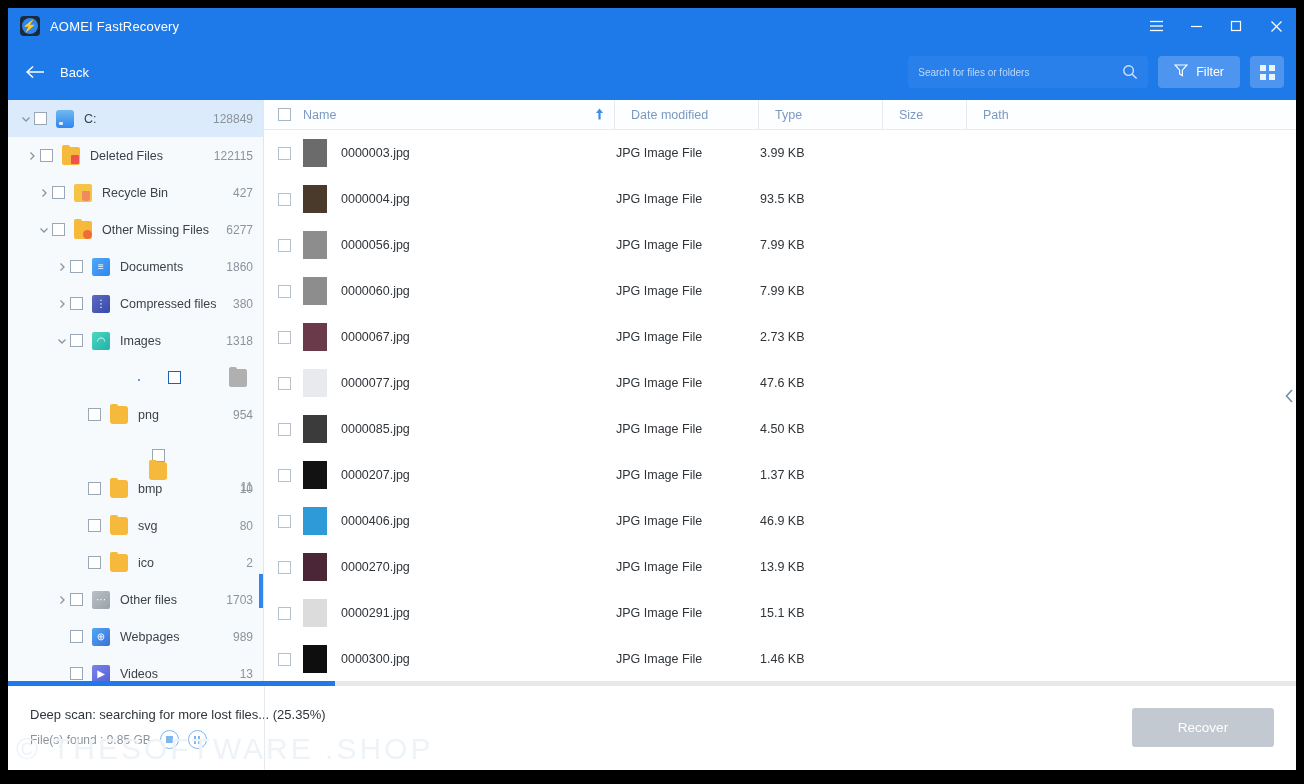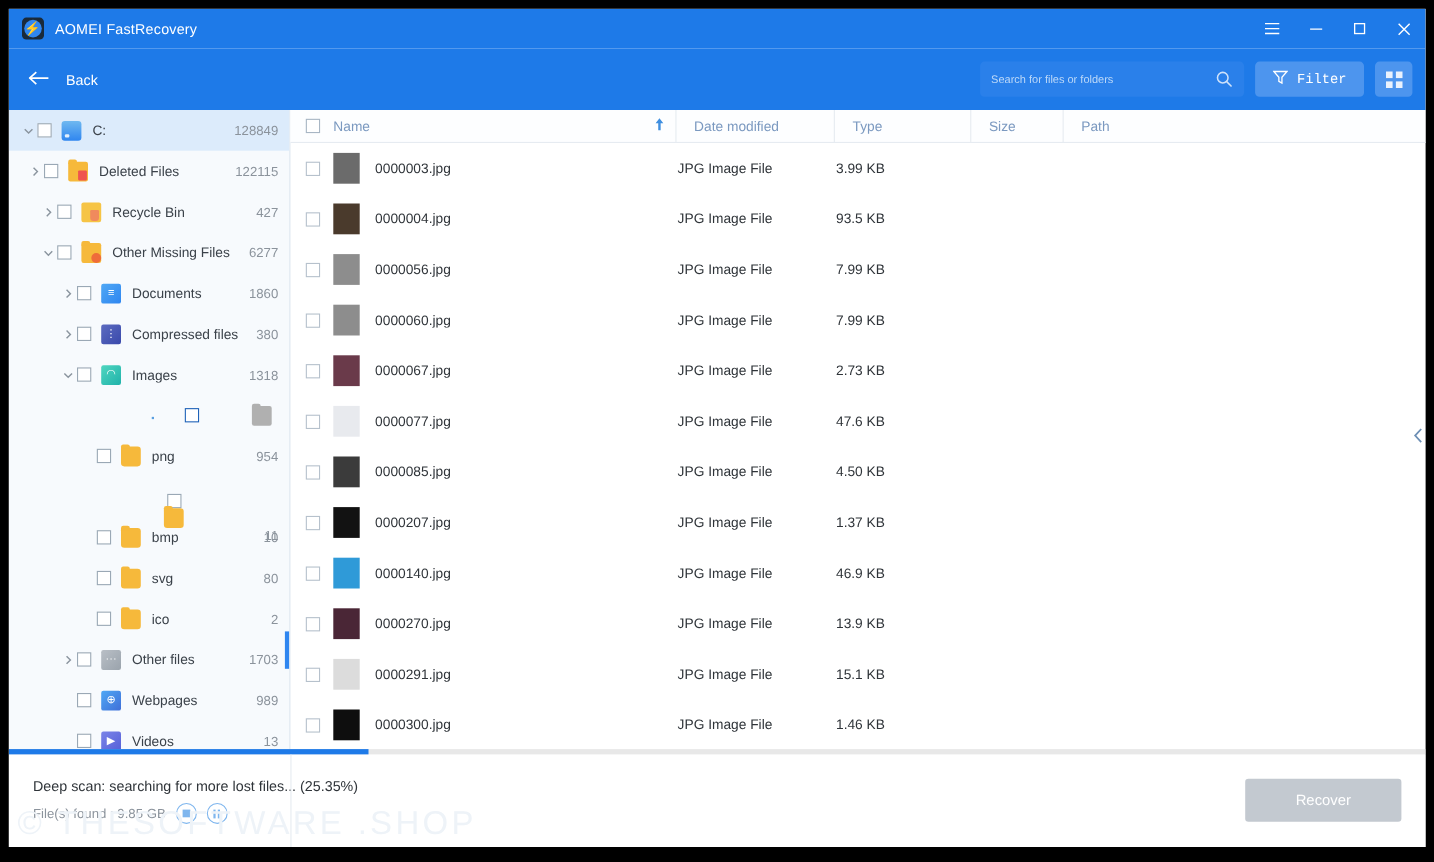--- a/index.html
+++ b/index.html
@@ -72,21 +72,21 @@
   .searchbox input {
     flex: 1; border: none; outline: none; background: transparent;
     color: #fff; font-size: 10px; font-family: "Liberation Sans", sans-serif;
   }
   .searchbox input::placeholder { color: #bcd8f8; }
   .search-ico { color: #cfe2fa; display:flex; }
   .filter-btn {
     height: 32px; padding: 0 16px; border-radius: 4px; background: #4d95ee;
     display: flex; align-items: center; gap: 8px; cursor: pointer;
   }
-  .filter-btn .lbl { color: #fff; font-size: 12.5px; font-family: Liberation Mono, monospace; }
+  .filter-btn .lbl { color: #fff; font-size: 12.5px; }
   .grid-btn {
     width: 34px; height: 32px; border-radius: 4px; background: #4d95ee;
     display: flex; align-items: center; justify-content: center; cursor: pointer;
   }
   .grid-btn .g { display: grid; grid-template-columns: 6px 6px; grid-gap: 3px; }
   .grid-btn .g i { width: 6px; height: 6px; background: #eaf2fd; display: block; }
 
   
   .body { flex: 1; display: flex; min-height: 0; position: relative; }
 
@@ -558,21 +558,21 @@
             <span class="fcbx"></span>
             <span class="thumb" style="background:#121212"></span>
             <span class="fname">0000207.jpg</span>
             <span class="ftype">JPG Image File</span>
             <span class="fsize">1.37 KB</span>
             <span class="fpath"></span>
           </div>
           <div class="frow">
             <span class="fcbx"></span>
             <span class="thumb" style="background:#2f9ad8"></span>
-            <span class="fname">0000140.jpg</span>
+            <span class="fname">0000406.jpg</span>
             <span class="ftype">JPG Image File</span>
             <span class="fsize">46.9 KB</span>
             <span class="fpath"></span>
           </div>
           <div class="frow">
             <span class="fcbx"></span>
             <span class="thumb" style="background:#4a2636"></span>
             <span class="fname">0000270.jpg</span>
             <span class="ftype">JPG Image File</span>
             <span class="fsize">13.9 KB</span>

